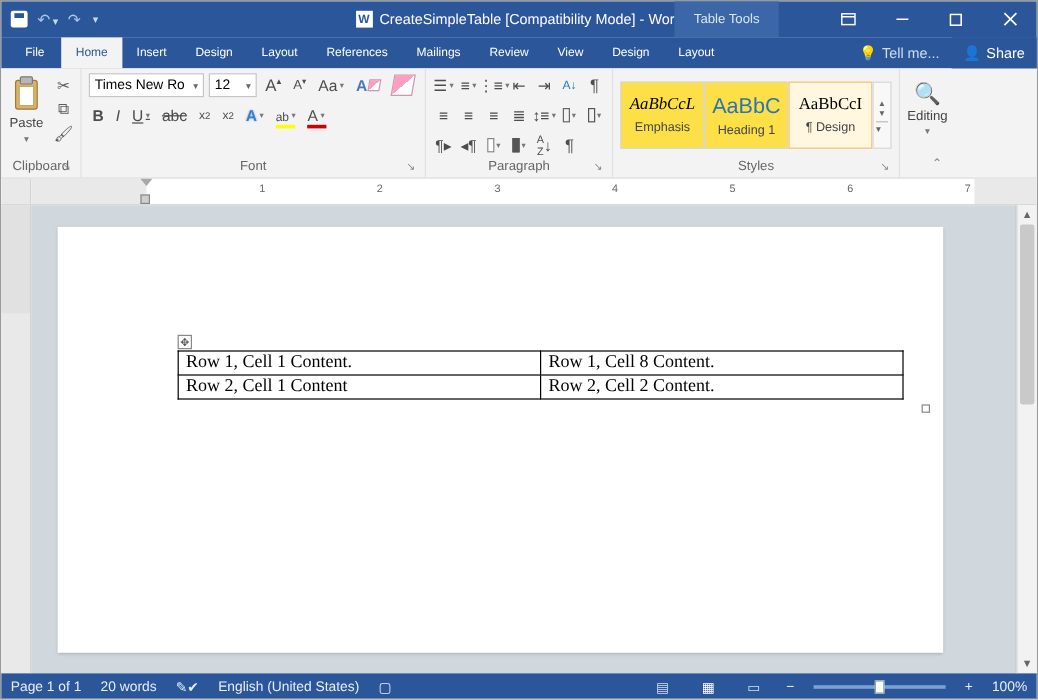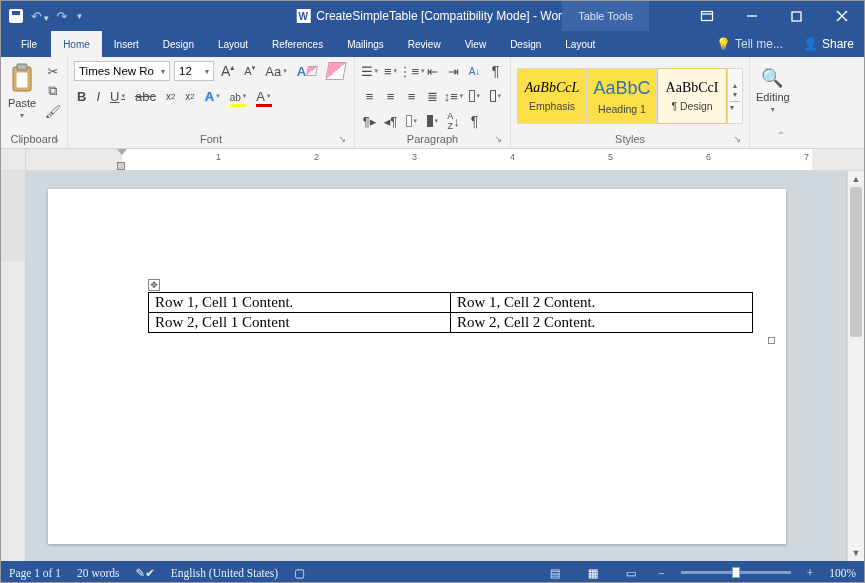--- a/index.html
+++ b/index.html
@@ -120,21 +120,21 @@
   .table-move{position:absolute;left:100px;top:90px;width:12px;height:12px;border:1px solid #888;background:#fff;font-size:9px;color:#555;display:flex;align-items:center;justify-content:center;}
   .word-table{position:absolute;left:100px;top:103px;border-collapse:collapse;font-family:"Times New Roman",serif;font-size:15px;}
   .word-table td{border:1px solid #000;padding:1px 6px;width:302px;height:20px;vertical-align:top;}
   .table-resize{position:absolute;left:720px;top:148px;width:7px;height:7px;border:1px solid #888;background:#fff;}
   .vscroll{width:17px;background:#f2f2f2;border-left:1px solid #dadada;display:flex;flex-direction:column;align-items:center;}
   .vscroll .arr{height:16px;font-size:9px;color:#666;display:flex;align-items:center;justify-content:center;width:100%;}
   .vscroll .track{flex:1;width:100%;position:relative;}
   .vscroll .thumb{position:absolute;top:0;left:2px;right:2px;height:150px;background:#c9c9c9;border-radius:2px;}
   
   .statusbar{height:23px;background:#2b579a;color:#fff;display:flex;align-items:center;font-size:11.5px;padding:0 8px;gap:16px;}
-  .statusbar .sb-item{display:flex;align-items:center;gap:4px;color:#e6edf7;font-family:Liberation Serif, serif;}
+  .statusbar .sb-item{display:flex;align-items:center;gap:4px;color:#e6edf7;}
   .statusbar .divider{flex:1;}
   .view-btn{width:22px;height:18px;display:flex;align-items:center;justify-content:center;color:#cfe0f3;}
   .view-btn.active{color:#fff;}
   .zoom-slider{width:110px;height:3px;background:#7da0cf;position:relative;}
   .zoom-slider .knob{position:absolute;left:50%;top:-4px;width:8px;height:11px;background:#fff;border:1px solid #8aa;transform:translateX(-50%);}
 </style>
 </head>
 <body>
 
 <div class="titlebar">
@@ -393,21 +393,21 @@
   <div class="vruler">
       <div class="vmargin"></div>
     </div>
   <div class="doc-scroll">
     <div class="page">
       <div class="table-move">✥</div>
       <table class="word-table">
         <tbody>
             <tr>
           <td>Row 1, Cell 1 Content.</td>
-          <td>Row 1, Cell 2 Content.</td>
+          <td>Row 1, Cell 8 Content.</td>
         </tr>
         <tr>
           <td>Row 2, Cell 1 Content</td>
           <td>Row 2, Cell 2 Content.</td>
         </tr>
       </tbody>
         </table>
       <div class="table-resize"></div>
     </div>
   </div>

